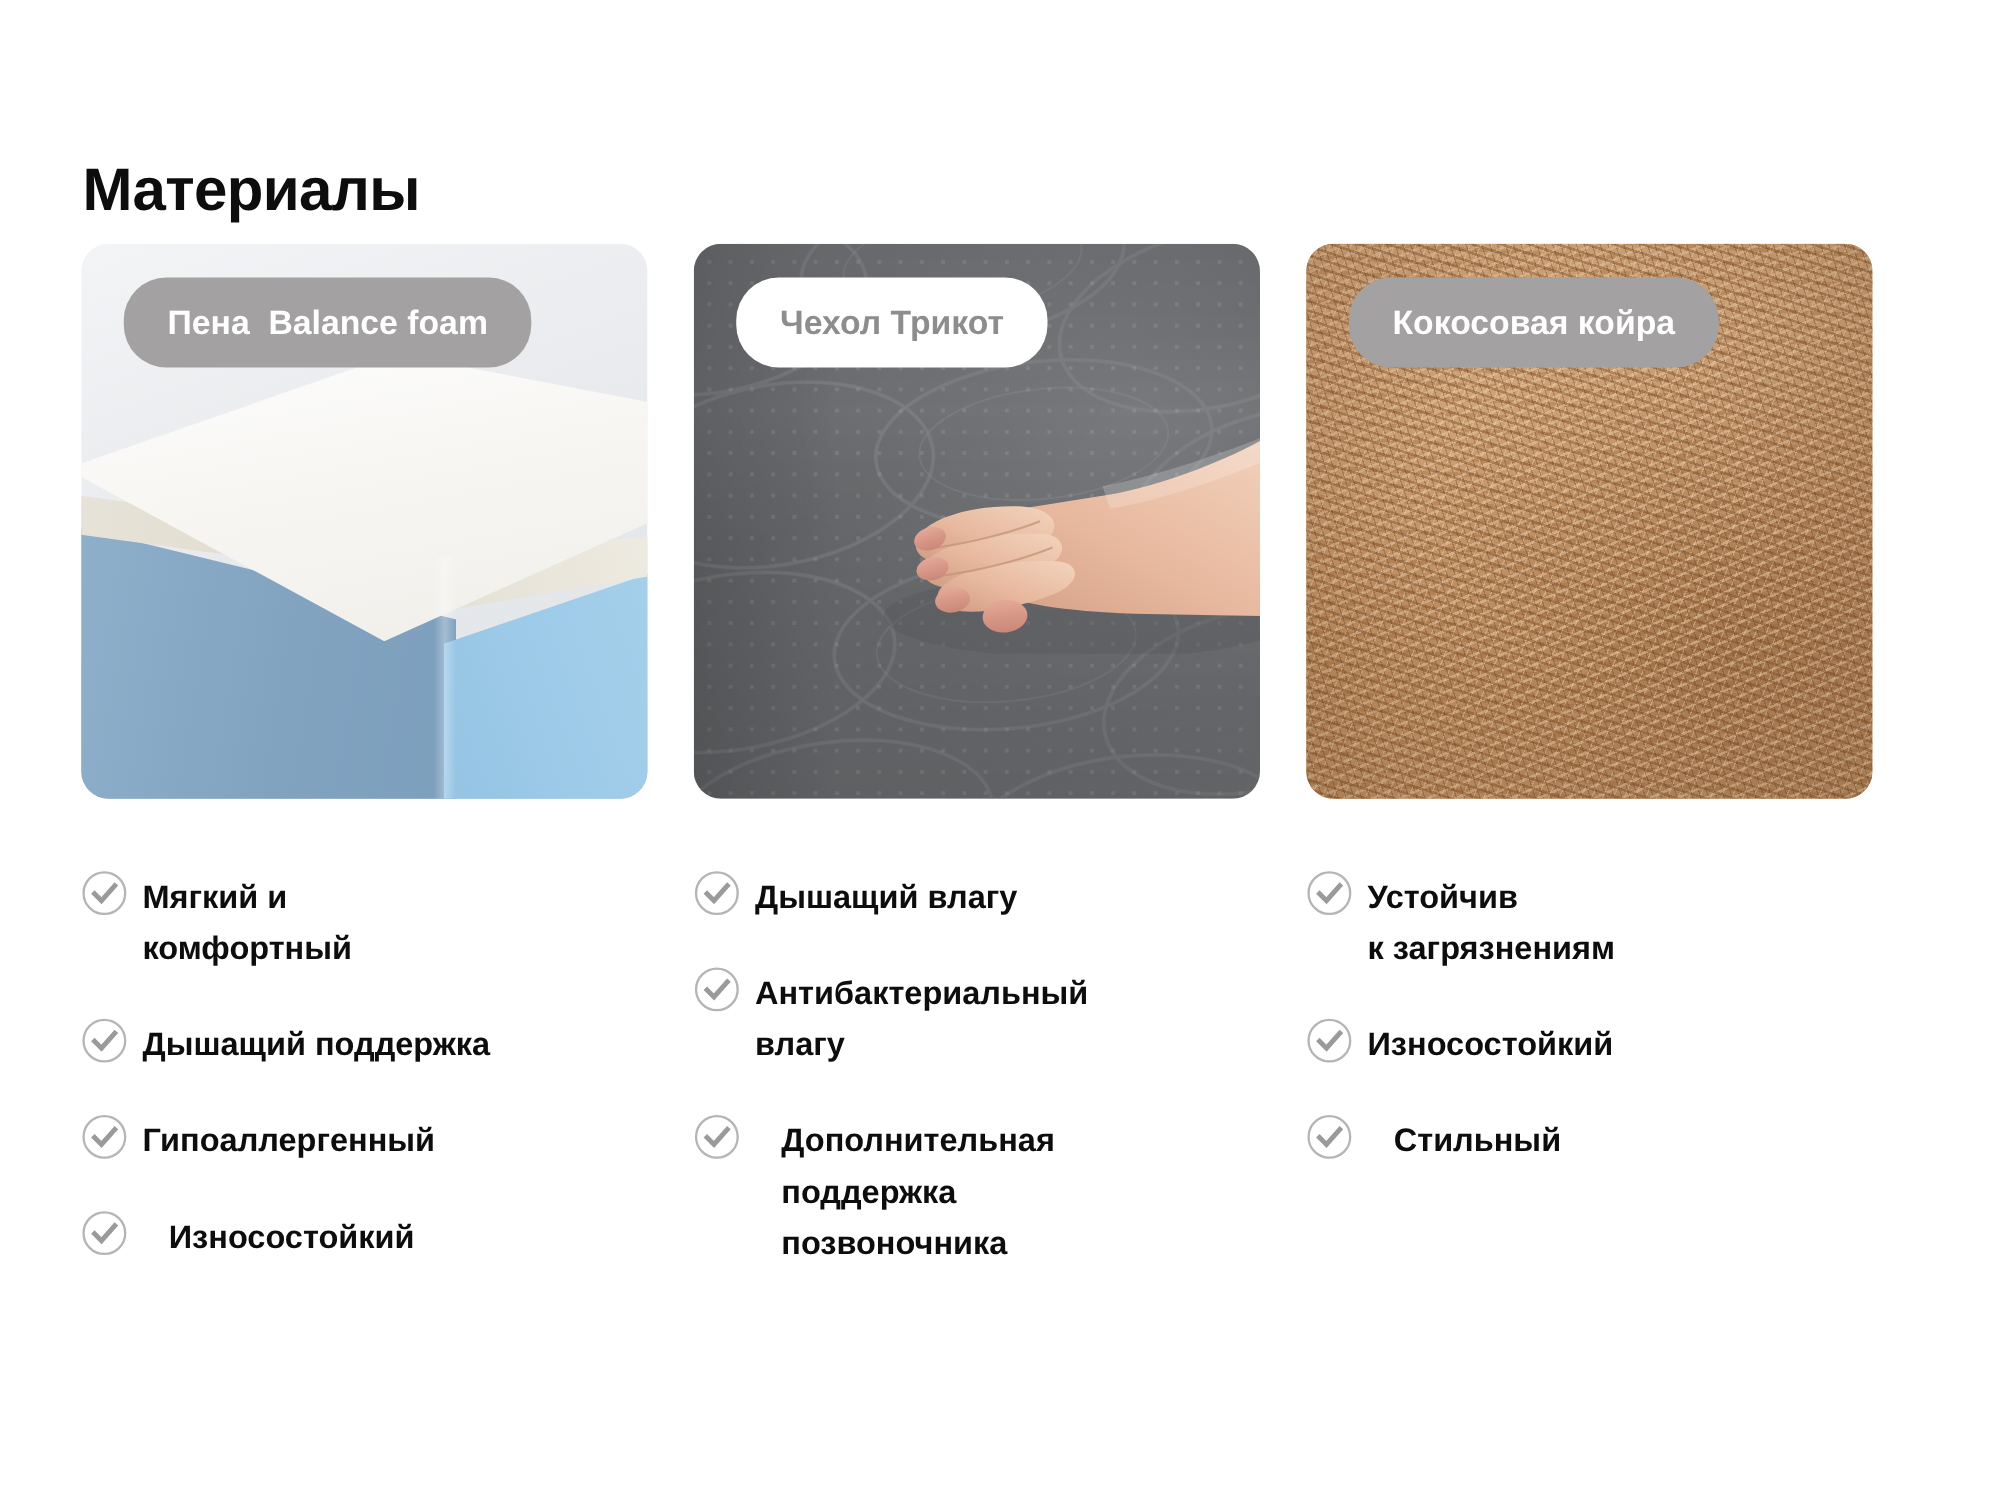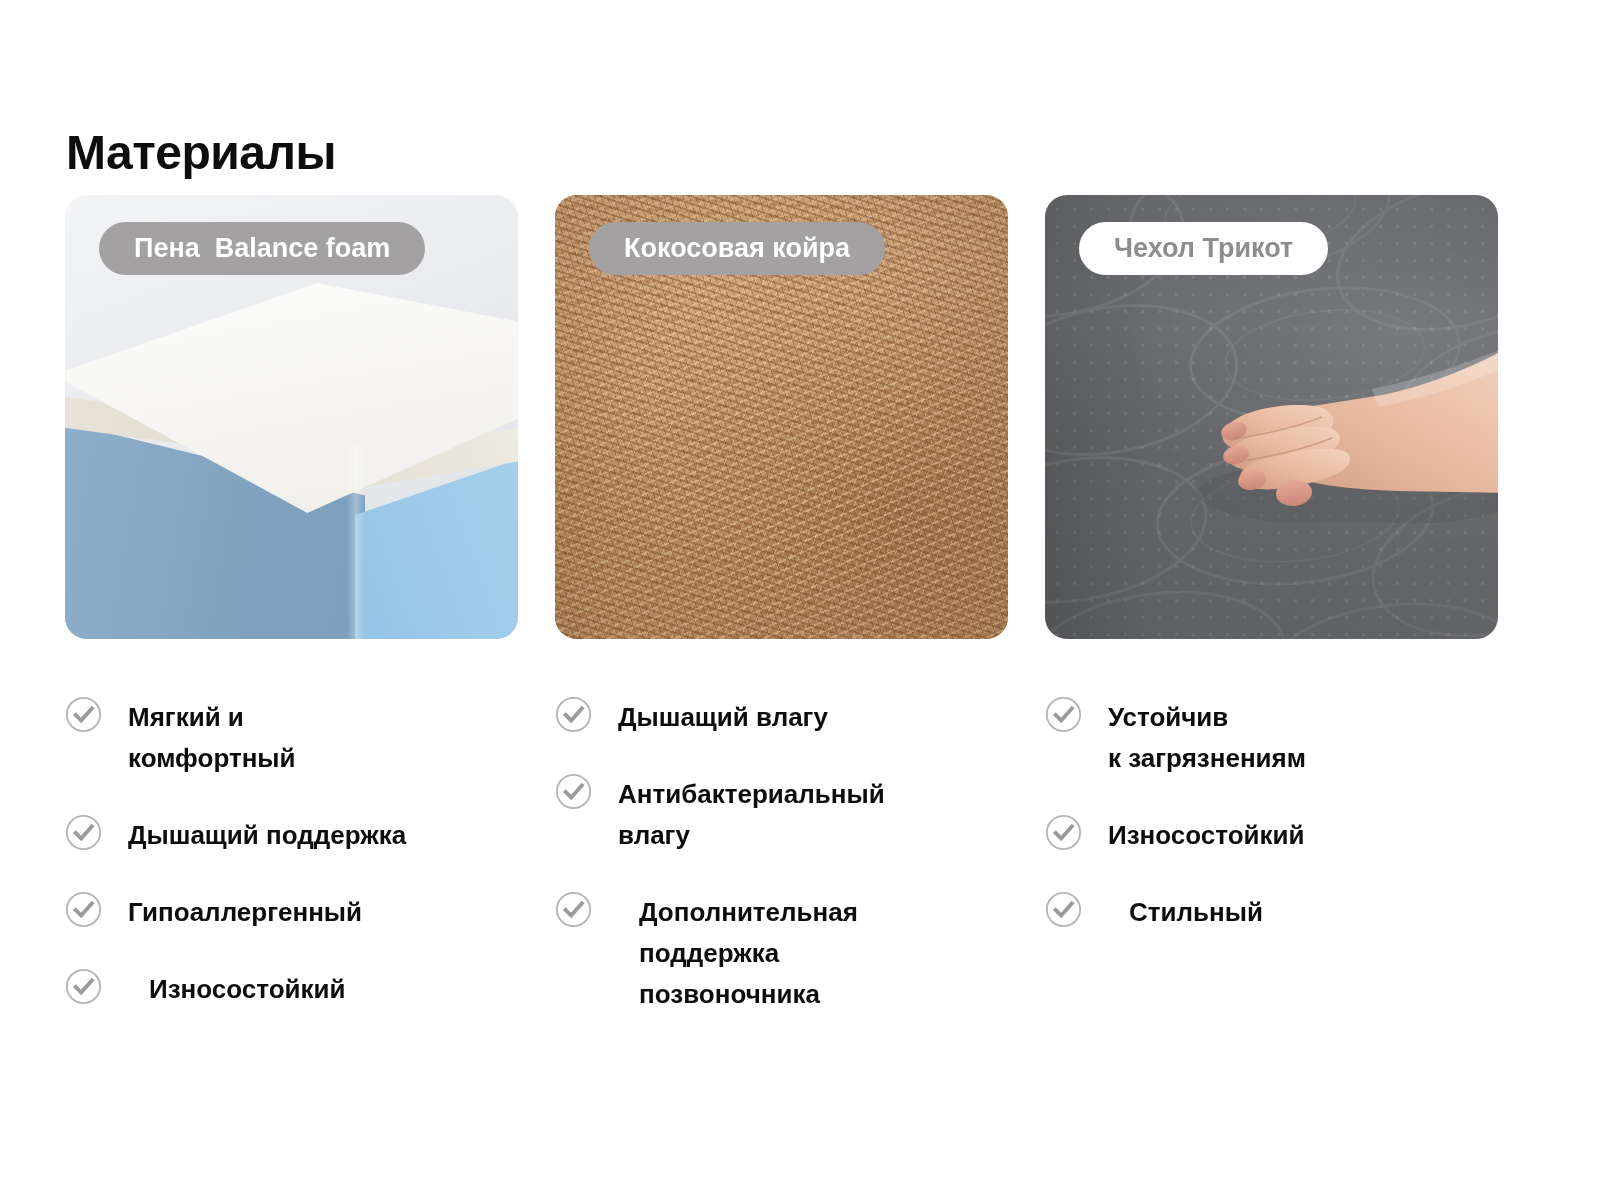--- a/index.html
+++ b/index.html
@@ -51,21 +51,21 @@
     border-radius: 22px;
     overflow: hidden;
     flex: 0 0 auto;
   }
 
   
   .badge {
     position: absolute;
     left: 34px;
     top: 27px;
-    height: 53px;
+    height: 72px;
     display: flex;
     align-items: center;
     padding: 0 35px;
     border-radius: 34px;
     font-size: 27px;
     font-weight: bold;
     white-space: pre;
     z-index: 5;
   }
   .badge-grey {
@@ -231,21 +231,21 @@
   }
   .feature-col .feature-item:last-child { margin-bottom: 0; gap: 21px; }
 
   .check-icon {
     flex: 0 0 auto;
     width: 37px;
     height: 37px;
     margin-top: 2px;
   }
   .feature-text {
-    margin-left: 26px;
+    margin-left: 12px;
     font-size: 26px;
     font-weight: bold;
     line-height: 41px;
     color: #0d0d0d;
     white-space: pre-line;
     padding-top: 3px;
   }
 </style>
 </head>
 <body>
@@ -260,27 +260,20 @@
       <div class="foam">
         <div class="foam-floor"></div>
         <div class="foam-left"></div>
         <div class="foam-right"></div>
         <div class="foam-edge-l"></div>
         <div class="foam-edge-r"></div>
         <div class="foam-top"></div>
         <div class="foam-corner"></div>
       </div>
       <div class="badge badge-grey">Пена  Balance foam</div>
-    </div>
-
-    <div class="card">
-      <div class="coir">
-        <div class="coir-shade"></div>
-      </div>
-      <div class="badge badge-grey">Кокосовая койра</div>
     </div>
 
     <div class="card">
       <div class="cover">
         <svg class="cover-quilt" viewBox="0 0 533 524" preserveAspectRatio="none">
           <g fill="none" stroke="#8a8c8f" stroke-width="3" opacity="0.85">
             <ellipse cx="60" cy="90" rx="120" ry="68" transform="rotate(-12 60 90)"></ellipse>
             <ellipse cx="255" cy="55" rx="130" ry="62" transform="rotate(-8 255 55)"></ellipse>
             <ellipse cx="455" cy="100" rx="125" ry="70" transform="rotate(-14 455 100)"></ellipse>
             <ellipse cx="105" cy="225" rx="128" ry="72" transform="rotate(-10 105 225)"></ellipse>
@@ -339,20 +332,27 @@
           <ellipse cx="54" cy="112" rx="13" ry="9" fill="url(#nailG)" transform="rotate(-14 54 112)"></ellipse>
           <ellipse cx="70" cy="137" rx="14" ry="10" fill="url(#nailG)" transform="rotate(-10 70 137)"></ellipse>
           <ellipse cx="112" cy="150" rx="18" ry="13" fill="url(#nailG)" transform="rotate(-6 112 150)"></ellipse>
 
           <path d="M190,46 C240,36 290,18 325,4 L328,22 C292,38 242,56 196,64 Z" fill="#ffffff" opacity="0.20"></path>
         </svg>
       </div>
       <div class="badge badge-white">Чехол Трикот</div>
     </div>
 
+    <div class="card">
+      <div class="coir">
+        <div class="coir-shade"></div>
+      </div>
+      <div class="badge badge-grey">Кокосовая койра</div>
+    </div>
+
   </div>
 
   <div class="features">
 
     <div class="feature-col">
       <div class="feature-item">
         <svg class="check-icon" viewBox="0 0 40 40">
           <circle cx="20" cy="20" r="18" fill="none" stroke="#b5b5b5" stroke-width="2"></circle>
           <path d="M11.5 20.5 L17.5 26.5 L29 13.5" fill="none" stroke="#9a9a9a" stroke-width="4.2" stroke-linecap="square" stroke-linejoin="miter"></path>
         </svg>

